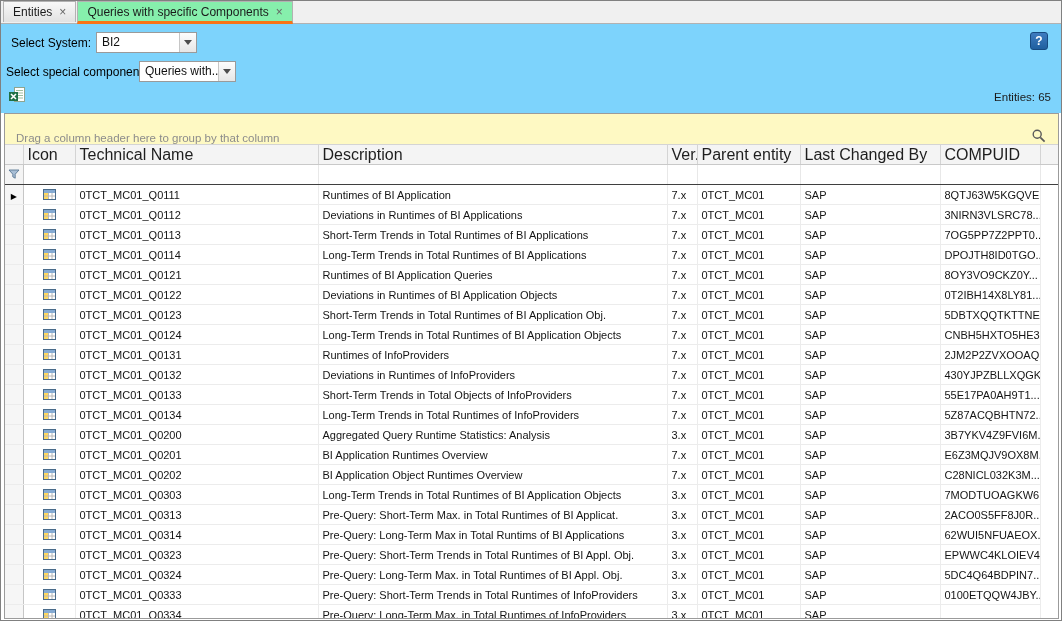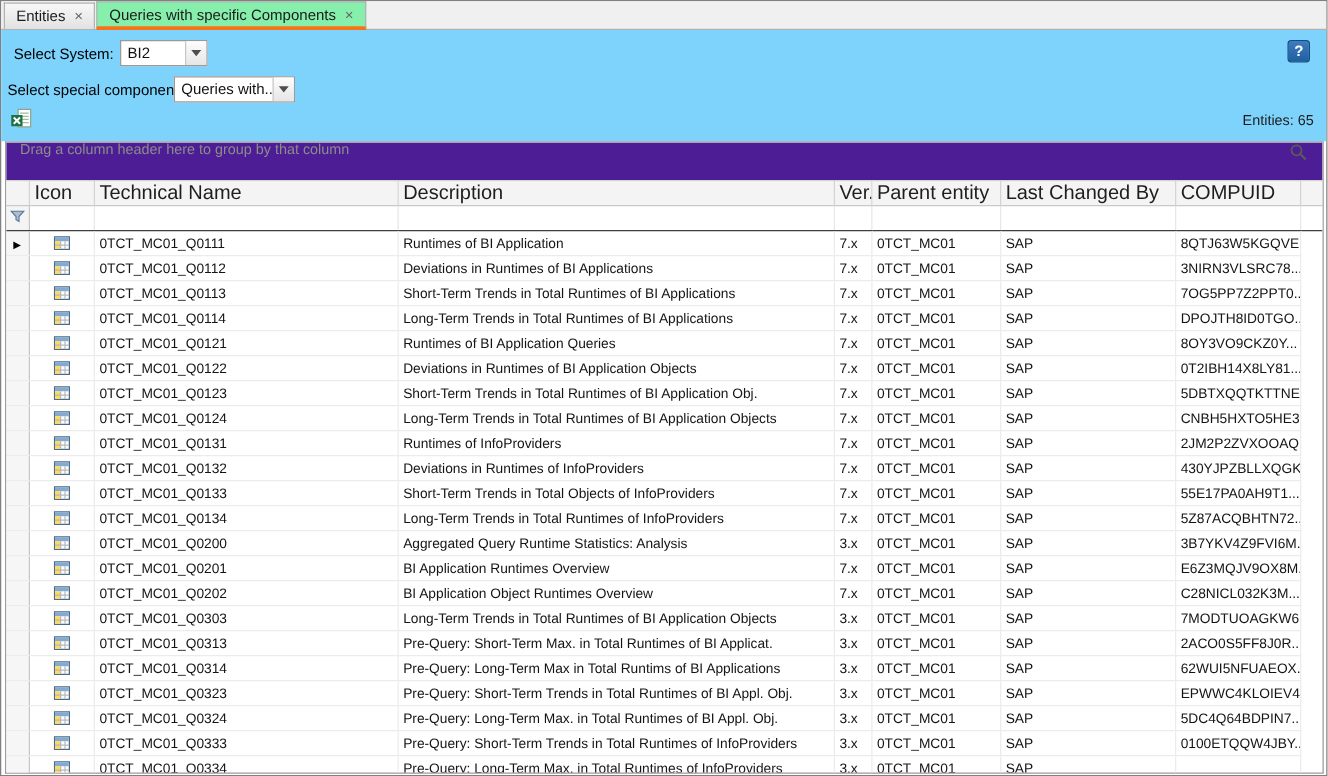--- a/index.html
+++ b/index.html
@@ -6,41 +6,41 @@
   html,body { margin:0; padding:0; }
   body {
     width:1062px; height:621px; overflow:hidden; position:relative;
     font-family:"Liberation Sans", sans-serif; background:#fff;
   }
   .window { position:absolute; inset:0; border:1px solid #808080; background:#fff; }
 
   
   .tabbar {
     height:23px; background:#f0f0f0; border-bottom:1px solid #b2b2b2;
-    display:flex; align-items:center; padding-left:2px;
+    display:flex; align-items:flex-start; padding-left:2px;
   }
   .tab {
     height:21px; display:flex; align-items:center; gap:7px; padding:0 9px;
     border:1px solid #b2b2b2; border-bottom:none; margin-right:1px;
     background:linear-gradient(#f8f8f8,#e2e2e2);
     font-size:12px; color:#1b1b1b; white-space:nowrap; cursor:default;
   }
   .tab.active { background:#86efac; height:23px; margin-bottom:-1px; border-bottom:3px solid #f97316; }
   .tab-close { color:#666; font-size:12px; line-height:10px; }
 
   
   .toolbar { position:relative; height:89px; background:#7dd3fc; }
   .lbl { position:absolute; font-size:12px; color:#000; white-space:nowrap; }
   .lbl-system { left:10px; top:12px; }
   .lbl-component { left:5px; top:41px; }
   .combo {
     position:absolute; height:21px; border:1px solid #9a9a9a; background:#fff;
     display:flex; align-items:stretch; font-size:12px;
   }
-  .combo-system { left:95px; top:8px; width:70px; }
+  .combo-system { left:95px; top:8px; width:101px; }
   .combo-component { left:138px; top:37px; width:97px; }
   .combo .value { flex:1; padding:2px 5px; overflow:hidden; white-space:nowrap; color:#111; }
   .combo .arrow-btn {
     width:17px; border-left:1px solid #c6c6c6; background:linear-gradient(#fdfdfd,#e6e6e6);
     display:flex; align-items:center; justify-content:center;
   }
   .tri-down { width:0; height:0; border:4px solid transparent; border-top:5px solid #4d4d4d; margin-top:4px; }
   .help-btn {
     position:absolute; right:13px; top:8px; width:18px; height:18px; border-radius:3px;
     background:linear-gradient(#3f7cc0,#1f5f9f); border:1px solid #174a80;
@@ -48,22 +48,22 @@
   }
   .excel-btn { position:absolute; left:7px; top:62px; width:18px; height:18px; cursor:pointer; }
   .entities { position:absolute; right:10px; top:67px; font-size:11.5px; color:#1b1b1b; }
 
   
   .grid {
     position:absolute; left:3px; right:2px; top:112px; bottom:1px;
     border:1px solid #9b9b9b; background:#fff; overflow:hidden;
   }
   .group-panel {
-    height:30px; display:flex; align-items:flex-start; padding:0 11px;
-    background:#4c1d95; color:#8c8c8c; font-size:11.5px;
+    height:30px; display:flex; align-items:flex-end; padding:0 11px;
+    background:#fef9c3; color:#8c8c8c; font-size:11.5px;
   }
   .group-panel .search { margin-left:auto; display:flex; align-items:center; cursor:pointer; }
 
   table { width:100%; border-collapse:collapse; table-layout:fixed; }
   th {
     height:20px; padding:0 4px; font-weight:normal; text-align:left; font-size:16px; color:#1e1e1e;
     background:#f4f4f4; border-top:1px solid #d4d4d4; border-bottom:1px solid #c9c9c9; border-right:1px solid #d4d4d4;
     white-space:nowrap; overflow:hidden; cursor:pointer;
   }
   th.filler-h { border-right:none; }

